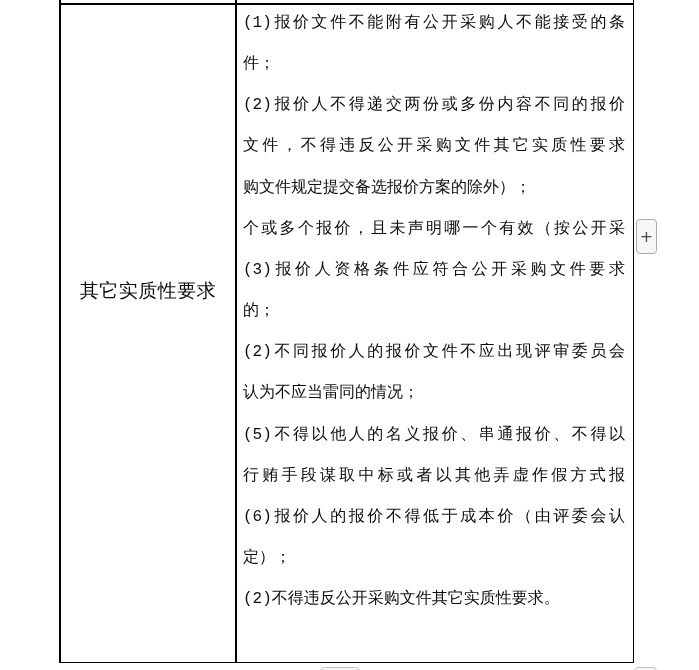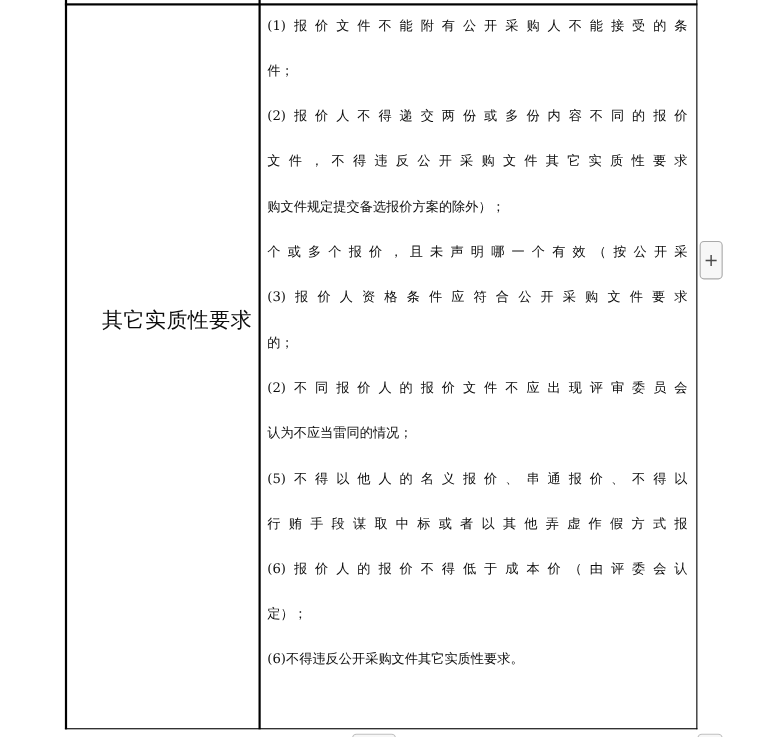--- a/index.html
+++ b/index.html
@@ -15,36 +15,37 @@
   .vline{position:absolute;top:0;width:1.5px;height:663px;background:#000;}
   .hline{position:absolute;left:59px;width:575px;height:1.5px;background:#000;}
   #vline-left{left:59px;}
   #vline-divider{left:235px;}
   #vline-right{left:632.5px;}
   #hline-top{top:3px;}
   #hline-bottom{top:661.5px;}
 
   
   #row-label-cell{
-    position:absolute;left:74px;top:4px;width:174px;height:582px;
+    position:absolute;left:61px;top:4px;width:174px;height:582px;
     display:flex;align-items:center;justify-content:center;
     padding-bottom:8px;box-sizing:border-box;
   }
   #row-label-cell .label{
     font-size:19px;letter-spacing:0.5px;white-space:nowrap;color:#0d0d0d;
   }
 
   
   #content-cell{
     position:absolute;left:237px;top:3px;width:395px;height:659px;
     box-sizing:border-box;
     padding:0 7px 0 6px;
-    font-size:12px;line-height:41.15px;
+    font-size:16px;line-height:41.15px;
     color:#0d0d0d;
     overflow:hidden;
+    font-family:Liberation Mono, monospace;
   }
   .line{white-space:nowrap;overflow:hidden;text-align:left;}
   .line.fill{text-align:justify;text-align-last:justify;}
 
   
   #side-plus-button{
     position:absolute;left:636px;top:219px;width:21px;height:35px;
     box-sizing:border-box;
     background:#f7f7f7;border:1px solid #a9a9a9;border-radius:4px;
     display:flex;align-items:center;justify-content:center;
@@ -82,21 +83,21 @@
     <div class="line">购文件规定提交备选报价方案的除外）；</div>
     <div class="line fill">个或多个报价，且未声明哪一个有效（按公开采</div>
     <div class="line fill">(3)报价人资格条件应符合公开采购文件要求</div>
     <div class="line">的；</div>
     <div class="line fill">(2)不同报价人的报价文件不应出现评审委员会</div>
     <div class="line">认为不应当雷同的情况；</div>
     <div class="line fill">(5)不得以他人的名义报价、串通报价、不得以</div>
     <div class="line fill">行贿手段谋取中标或者以其他弄虚作假方式报</div>
     <div class="line fill">(6)报价人的报价不得低于成本价（由评委会认</div>
     <div class="line">定）；</div>
-    <div class="line">(6)不得违反公开采购文件其它实质性要求。</div>
+    <div class="line">(2)不得违反公开采购文件其它实质性要求。</div>
   </div>
 
   <div id="side-plus-button">
     <span>+</span>
   </div>
 
   <div id="bottom-center-button" class="bottom-partial"></div>
   <div id="bottom-right-button" class="bottom-partial"></div>
 
 </div>

